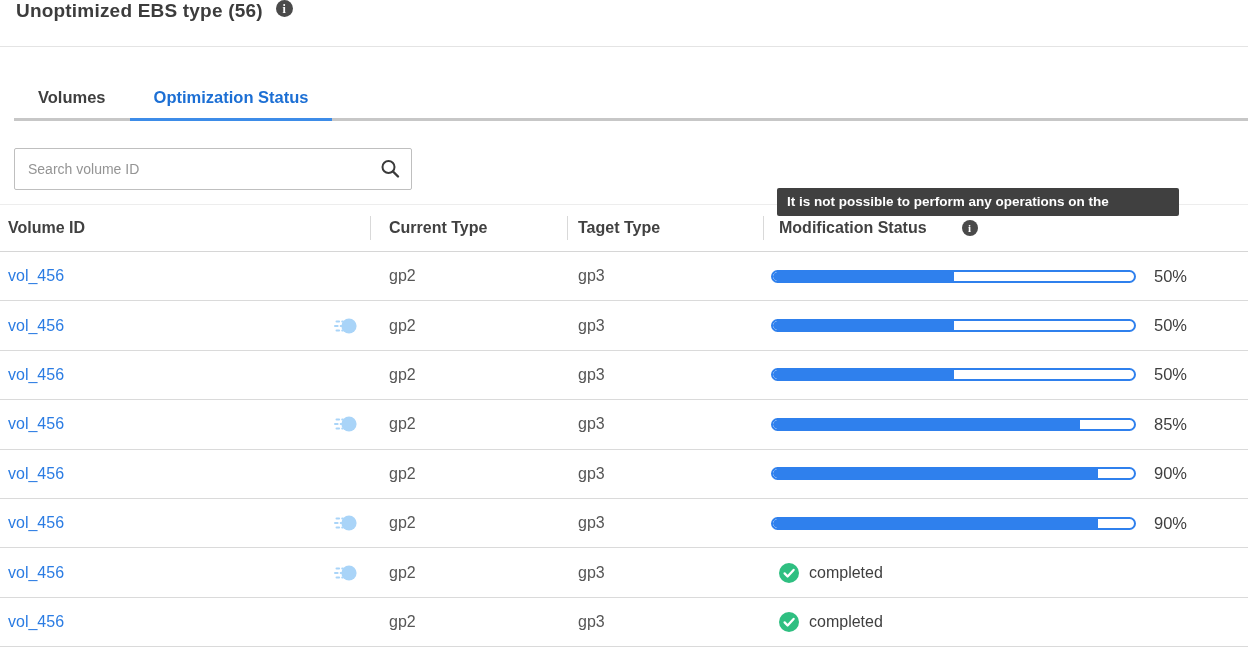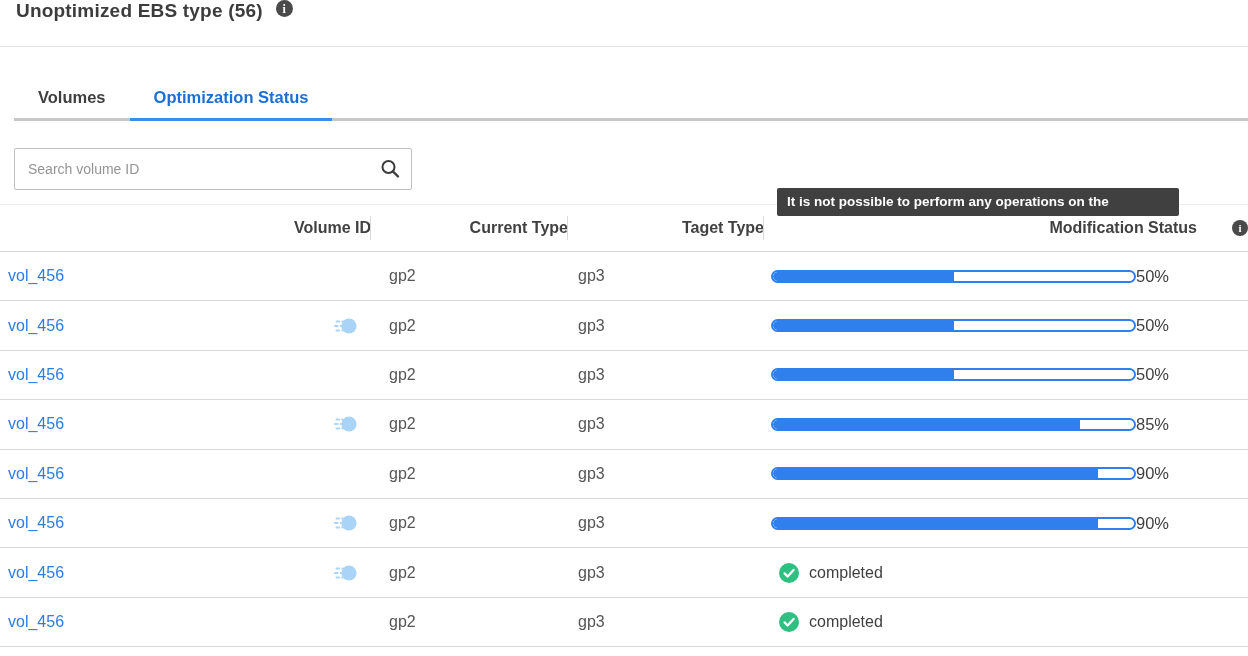--- a/index.html
+++ b/index.html
@@ -77,21 +77,21 @@
   }
 
   
   .table { margin-top:14px; border-top:1px solid #ededed; }
   .thead {
     height:47px;
     display:flex; align-items:center;
     border-bottom:1px solid #d6d6d6;
     font-weight:700; font-size:16px; color:#414141;
   }
-  .th { position:relative; height:100%; display:flex; align-items:center; gap:9px;justify-content:flex-end; }
+  .th { position:relative; height:100%; display:flex; align-items:center; gap:9px; }
   .th::after {
     content:''; position:absolute; right:0; top:11px; bottom:11px;
     width:1px; background:#d9d9d9;
   }
   .th:last-child::after { display:none; }
   .col1 { width:371px; padding-left:8px; }
   .col2 { width:197px; padding-left:18px; }
   .col3 { width:196px; padding-left:10px; }
   .col4 { flex:1; padding-left:15px;gap:35px; }
 
@@ -113,21 +113,21 @@
     width:365px; height:13px;
     border:2px solid #2f80ed; border-radius:8px;
     position:relative; overflow:hidden;
     background:#ffffff;
   }
   .pfill {
     position:absolute; left:0; top:0; bottom:0;
     background:#2f80ed;
     border-radius:5px 0 0 5px;
   }
-  .plabel { margin-left:0; font-size:16.5px; color:#3f3f3f; }
+  .plabel { margin-left:18px; font-size:16.5px; color:#3f3f3f; }
 
   
   .status-completed { display:flex; align-items:center; gap:10px; padding-left:8px; }
   .status-completed .txt { color:#3f3f3f; }
 </style>
 </head>
 <body>
 
 <div class="page-header">
   <span class="page-title">Unoptimized EBS type (56)</span>

